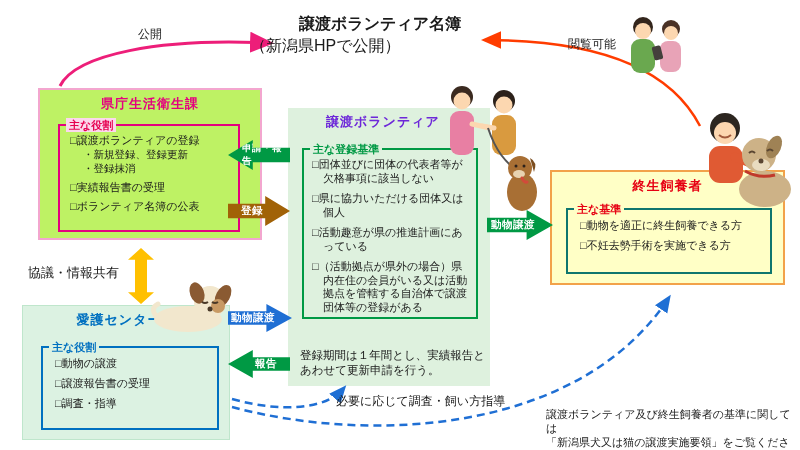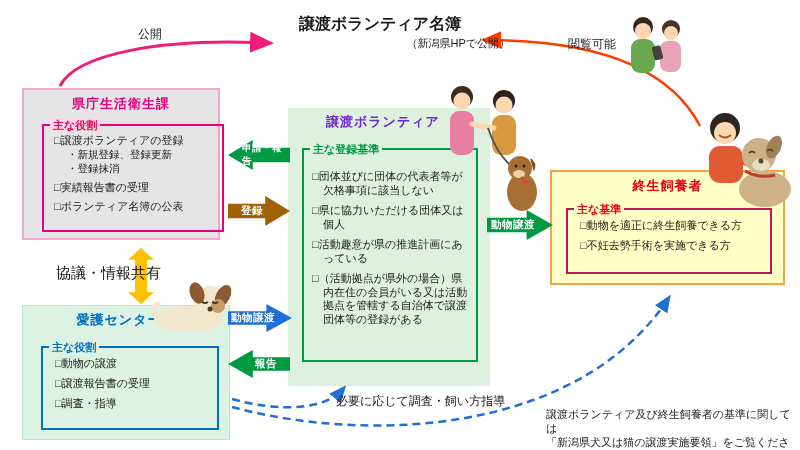--- a/index.html
+++ b/index.html
@@ -3,31 +3,31 @@
 <meta charset="utf-8">
 <style>
   html,body{margin:0;padding:0;background:#fff;}
   .canvas{position:relative;width:800px;height:450px;background:#fff;overflow:hidden;
           font-family:"Liberation Sans","DejaVu Sans",sans-serif;color:#1a1a1a;}
   
   .box{position:absolute;box-sizing:border-box;}
   .box-title{text-align:center;font-weight:bold;font-size:13px;padding-top:5px;letter-spacing:1px;}
   .frame{position:absolute;box-sizing:border-box;}
   .legend{position:absolute;top:-8px;left:6px;font-size:11px;font-weight:bold;padding:0 3px;line-height:14px;}
-  .pref-box{left:22px;top:88px;width:198px;height:152px;background:#e5e5e5;border:2px solid #f3a6cf;}
+  .pref-box{left:38px;top:88px;width:224px;height:152px;background:#bef264;border:2px solid #f3a6cf;}
   .pref-box .box-title{color:#e4007f;}
   .pref-frame{left:18px;top:34px;width:182px;height:108px;border:2px solid #e4007f;padding:7px 4px 4px 10px;}
   .pref-frame .legend{color:#e60050;background:#fbd8ec;}
   .vol-box{left:288px;top:108px;width:202px;height:278px;background:#def1de;}
   .vol-box .box-title{color:#6d28d9;text-align:left;padding-left:38px;font-family:Liberation Mono, monospace;}
-  .vol-frame{left:14px;top:40px;width:176px;height:214px;border:2px solid #009944;padding:20px 4px 4px 8px;}
+  .vol-frame{left:14px;top:40px;width:176px;height:171px;border:2px solid #009944;padding:8px 4px 4px 8px;}
   .vol-frame .legend{color:#009944;background:#def1de;}
   .care-box{left:550px;top:170px;width:235px;height:115px;background:#ffffc6;border:2px solid #f2a24a;}
   .care-box .box-title{color:#e60012;}
-  .care-frame{left:14px;top:36px;width:206px;height:66px;border:2px solid #be185d;padding:8px 4px 4px 12px;}
+  .care-frame{left:14px;top:36px;width:206px;height:66px;border:2px solid #0f766e;padding:8px 4px 4px 12px;}
   .care-frame .legend{color:#e60012;background:#ffffc6;}
   .cen-box{left:22px;top:305px;width:208px;height:135px;background:#dcf2e2;border:1px solid #bfe6cc;}
   .cen-box .box-title{color:#0070c0;}
   .cen-frame{left:18px;top:40px;width:178px;height:84px;border:2px solid #0070c0;padding:8px 4px 4px 12px;}
   .cen-frame .legend{color:#0070c0;background:#dcf2e2;}
   .line{font-size:11px;line-height:14px;}
   .line.sub{padding-left:13px;font-size:10.5px;}
   .line.gap{margin-top:5px;}
   .hang{font-size:11px;line-height:13.5px;padding-left:11px;text-indent:-11px;margin-bottom:7px;}
   .citem{font-size:11px;line-height:14px;margin-bottom:6px;}
@@ -36,21 +36,21 @@
   .barrow{position:absolute;display:flex;align-items:center;justify-content:center;
           color:#fff;font-weight:bold;font-size:10.5px;letter-spacing:.5px;z-index:2;}
   .barrow.r{clip-path:polygon(0 26%,60% 26%,60% 0,100% 50%,60% 100%,60% 74%,0 74%);padding-right:14px;box-sizing:border-box;}
   .barrow.l{clip-path:polygon(100% 26%,40% 26%,40% 0,0 50%,40% 100%,40% 74%,100% 74%);padding-left:14px;box-sizing:border-box;}
   .vdouble{position:absolute;left:128px;top:248px;width:26px;height:56px;background:#ffc000;z-index:2;
            clip-path:polygon(50% 0,100% 21%,73% 21%,73% 79%,100% 79%,50% 100%,0 79%,27% 79%,27% 21%,0 21%);}
   .green{background:#009944;} .magenta{background:#a16207;} .blue{background:#1f6fd4;}
   
   .flabel{position:absolute;font-size:12px;z-index:5;}
   .title-main{position:absolute;left:250px;top:14px;width:260px;text-align:center;font-size:16px;font-weight:bold;z-index:5;}
-  .title-sub{position:absolute;left:250px;top:36px;width:260px;text-align:right;font-size:11px;z-index:5;}
+  .title-sub{position:absolute;left:250px;top:36px;width:260px;text-align:left;font-size:16px;z-index:5;}
   .footnote{position:absolute;left:546px;top:407px;width:252px;font-size:11px;line-height:14px;z-index:5;}
   .connectors{position:absolute;left:0;top:0;z-index:3;pointer-events:none;}
   .illus{position:absolute;z-index:4;}
 </style>
 </head>
 <body>
 
 <div class="canvas">
 
   <svg class="connectors" width="800" height="450" viewBox="0 0 800 450">
@@ -69,21 +69,21 @@
     <path d="M700,126 C664,56 572,40 486,40" stroke="#ff3c00" stroke-width="2.5" fill="none" marker-end="url(#mRed)"></path>
     <path d="M232,399 C282,413 326,409 343,389" stroke="#1f6fd4" stroke-width="2.5" fill="none" stroke-dasharray="8 5" marker-end="url(#mBlue)"></path>
     <path d="M232,407 C370,444 578,434 668,299" stroke="#1f6fd4" stroke-width="2.5" fill="none" stroke-dasharray="8 5" marker-end="url(#mBlue)"></path>
   </svg>
 
   <div class="title-main">譲渡ボランティア名簿</div>
   <div class="title-sub">（新潟県HPで公開）</div>
 
   <div class="flabel" style="left:138px;top:26px;">公開</div>
   <div class="flabel" style="left:568px;top:36px;">閲覧可能</div>
-  <div class="flabel" style="left:28px;top:264px;font-size:15px;margin-left:28px;">協議・情報共有</div>
+  <div class="flabel" style="left:28px;top:264px;font-size:13px;">協議・情報共有</div>
   <div class="flabel" style="left:336px;top:393px;">必要に応じて調査・飼い方指導</div>
 
   <div class="box pref-box">
     <div class="box-title">県庁生活衛生課</div>
     <div class="frame pref-frame">
       <span class="legend">主な役割</span>
       <div class="line">□譲渡ボランティアの登録</div>
       <div class="line sub">・新規登録、登録更新</div>
       <div class="line sub">・登録抹消</div>
       <div class="line gap">□実績報告書の受理</div>
@@ -93,20 +93,21 @@
 
   <div class="box vol-box">
     <div class="box-title">譲渡ボランティア</div>
     <div class="frame vol-frame">
       <span class="legend">主な登録基準</span>
       <div class="hang">□団体並びに団体の代表者等が欠格事項に該当しない</div>
       <div class="hang">□県に協力いただける団体又は個人</div>
       <div class="hang">□活動趣意が県の推進計画にあっている</div>
       <div class="hang">□（活動拠点が県外の場合）県内在住の会員がいる又は活動拠点を管轄する自治体で譲渡団体等の登録がある</div>
     </div>
+    <div class="vol-note">登録期間は１年間とし、実績報告とあわせて更新申請を行う。</div>
   </div>
 
   <div class="box care-box">
     <div class="box-title">終生飼養者</div>
     <div class="frame care-frame">
       <span class="legend">主な基準</span>
       <div class="citem">□動物を適正に終生飼養できる方</div>
       <div class="citem">□不妊去勢手術を実施できる方</div>
     </div>
   </div>

